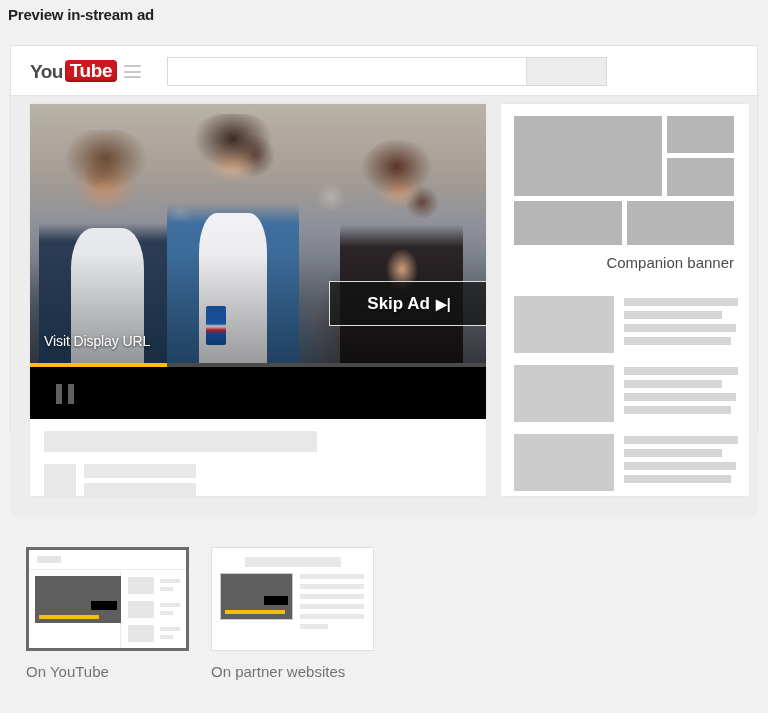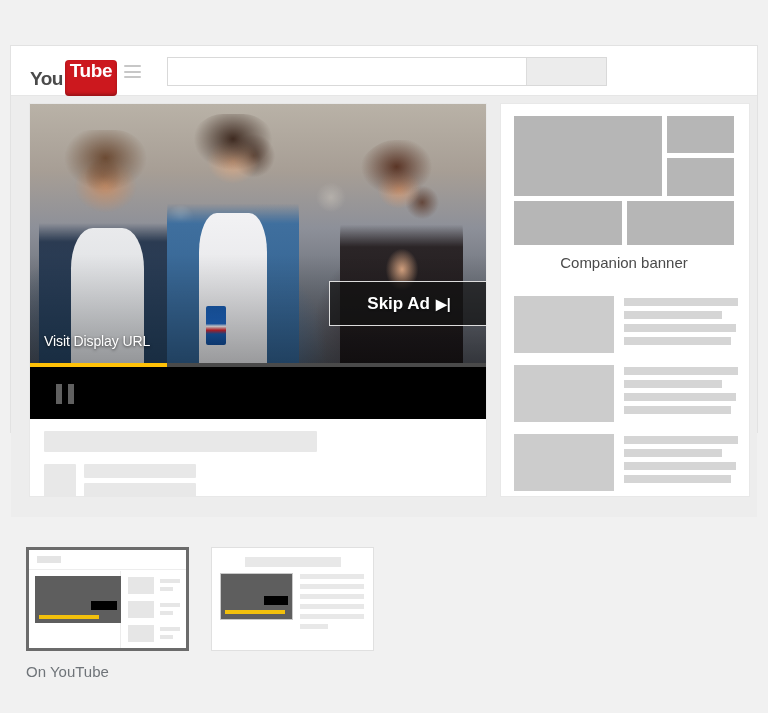--- a/index.html
+++ b/index.html
@@ -37,21 +37,21 @@
   }
   .yt-logo {
     position: absolute; left: 19px; top: 14px;
     display: flex; align-items: center;
     font-weight: bold; font-size: 19px;
     line-height: 1;
   }
   .yt-logo .yt-you { color: #4a4a4a; letter-spacing: -0.6px; font-style: normal; }
   .yt-logo .yt-tube {
     background: #cc181e; color: #ffffff;
-    border-radius: 4px; padding: 1px 5px 16px 5px;
+    border-radius: 4px; padding: 1px 5px 2px 5px;
     margin-left: 2px; letter-spacing: -0.4px;
     box-shadow: inset 0 -2px 3px rgba(0,0,0,0.25);
   }
   .yt-hamburger {
     position: absolute; left: 113px; top: 19px;
     width: 17px; height: 13px;
     display: flex; flex-direction: column; justify-content: space-between;
   }
   .yt-hamburger i { display: block; height: 2px; background: #c7c7c7; border-radius: 1px; }
 
@@ -213,21 +213,21 @@
   .bn { background: #b6b6b6; }
   .bn-row1 { display: flex; gap: 5px; }
   .bn-a { width: 148px; height: 80px; }
   .bn-rcol { display: flex; flex-direction: column; gap: 5px; flex: 1 1 auto; }
   .bn-b { height: 37px; }
   .bn-c { height: 38px; }
   .bn-row2 { display: flex; gap: 5px; margin-top: 5px; }
   .bn-d { width: 108px; height: 44px; }
   .bn-e { flex: 1 1 auto; height: 44px; }
   .banner-caption {
-    text-align: center; margin-top: 9px;
+    text-align: right; margin-top: 9px;
     font-size: 15px; color: #4a4a4a;
   }
 
   .suggested { position: absolute; left: 13px; top: 192px; width: 224px; }
   .sg-item { display: flex; gap: 10px; margin-bottom: 12px; }
   .sg-thumb { width: 100px; height: 57px; background: #cccccc; flex: 0 0 auto; }
   .sg-lines { flex: 1 1 auto; display: flex; flex-direction: column; gap: 5px; padding-top: 2px; }
   .sg-line { height: 8px; background: #d5d5d5; }
   .sg-w1 { width: 100%; }
   .sg-w2 { width: 86%; }
@@ -271,20 +271,21 @@
   .tB-prog { position: absolute; left: 4px; bottom: 5px; width: 60px; height: 4px; background: #f2c00c; }
   .tB-lines { position: absolute; left: 88px; top: 26px; right: 9px; display: flex; flex-direction: column; gap: 5px; }
   .tB-l { height: 5px; background: #e8e8e8; }
   .tB-short { width: 44%; }
 </style>
 </head>
 <body>
 
 <div class="page">
 
+  <div class="page-title">Preview in-stream ad</div>
 
   <div class="preview-panel">
 
     <div class="yt-header">
       <div class="yt-logo">
         <span class="yt-you">You</span>
           <span class="yt-tube">Tube</span>
       </div>
       <div class="yt-hamburger">
         <i></i>
@@ -441,16 +442,17 @@
         </div>
         <div class="tB-lines">
           <div class="tB-l"></div>
           <div class="tB-l"></div>
           <div class="tB-l"></div>
           <div class="tB-l"></div>
           <div class="tB-l"></div>
           <div class="tB-l tB-short"></div>
         </div>
       </div>
+      <div class="thumb-label">On partner websites</div>
     </div>
 
   </div>
 </div>
 
 </body></html>

